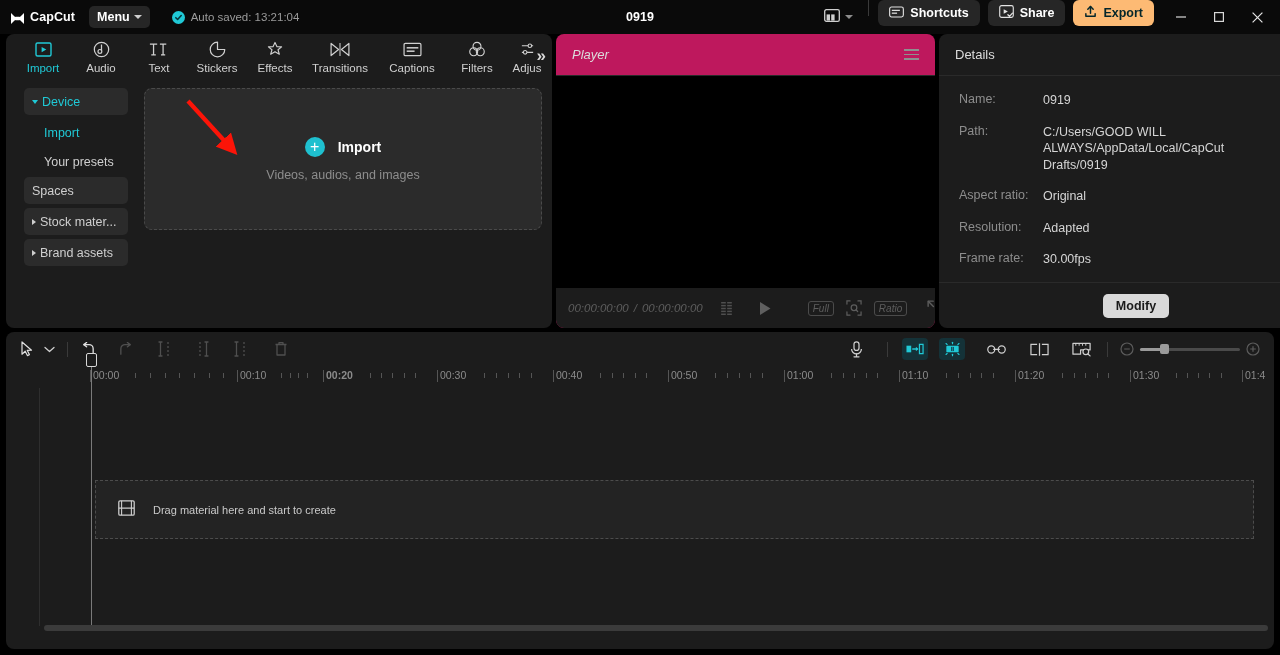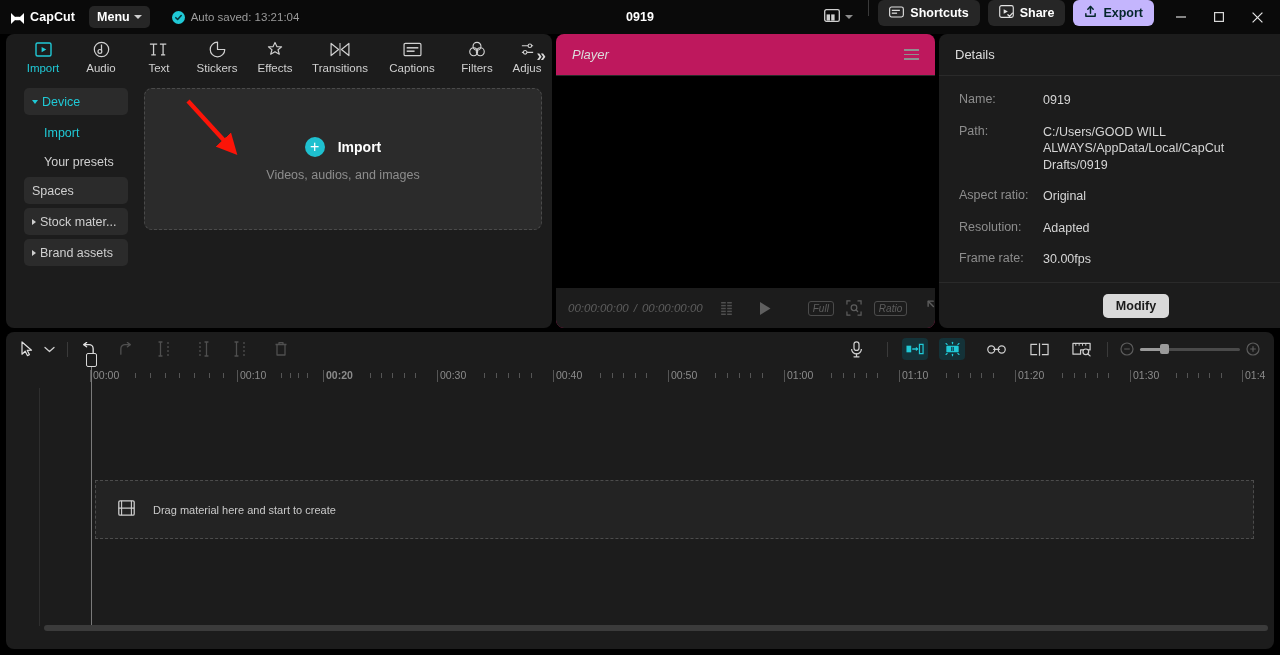--- a/index.html
+++ b/index.html
@@ -41,21 +41,21 @@
     margin-left:auto; display:flex; gap:0; padding-right:4px;
     position:relative; z-index:3;
   }
   .layout-btn { display:flex; align-items:center; gap:5px; padding:4px 6px; cursor:pointer; border-radius:4px; }
   .vsep { width:1px; height:16px; background:#3a3a3a; margin:0 9px; }
   .pill {
     height:26px; border-radius:6px; background:#262626; color:#fff;
     font-size:12.5px; font-weight:bold; display:flex; align-items:center; gap:6px;
     padding:0 11px; cursor:pointer; margin-right:8px;
   }
-  .pill.export { background:#c4b5fd; color:#04262a; }
+  .pill.export { background:#fdba74; color:#04262a; }
   .wbtn {
     width:38px; height:34px; display:flex; align-items:center; justify-content:center;
     color:#d8d8d8; cursor:pointer;
   }
 
   
   .panels { position:absolute; left:6px; top:34px; width:1268px; height:294px; }
 
   
   .leftpanel {

